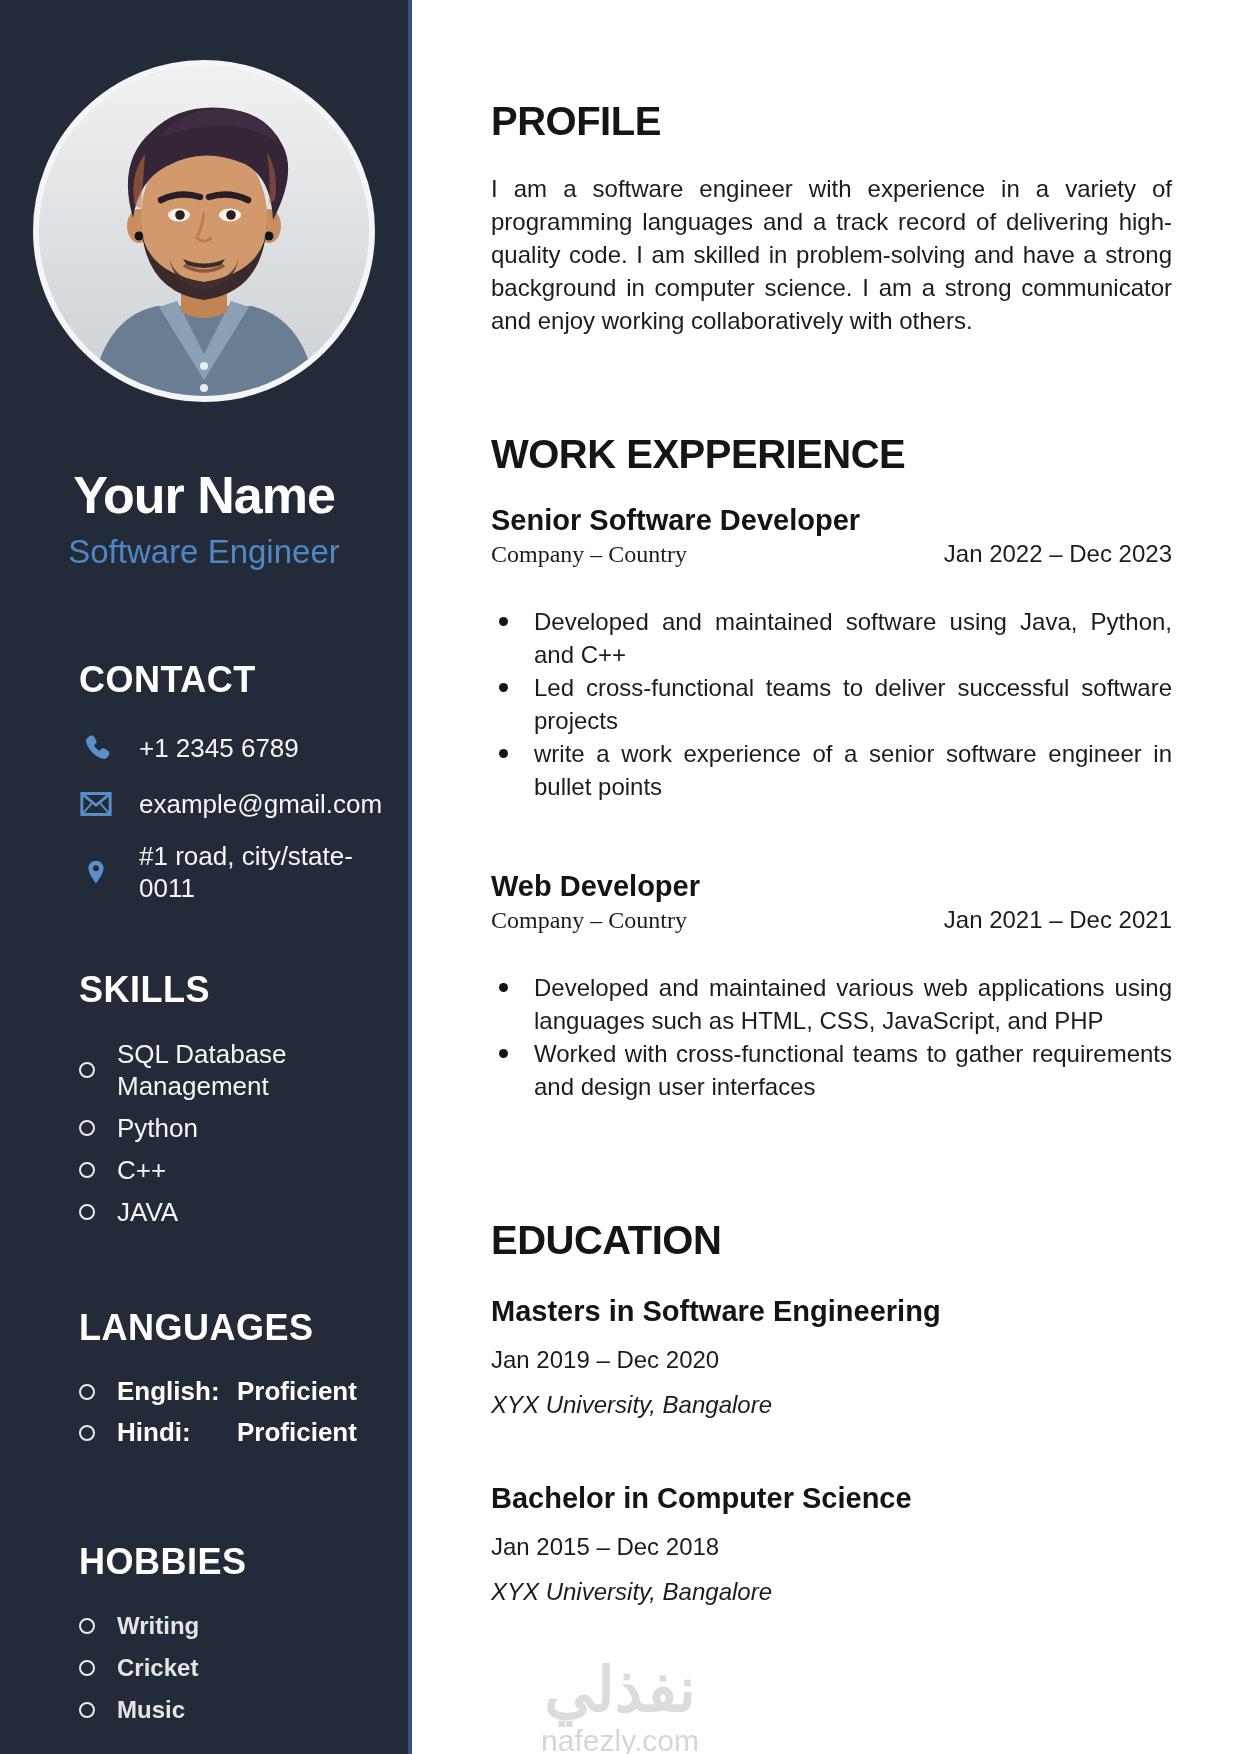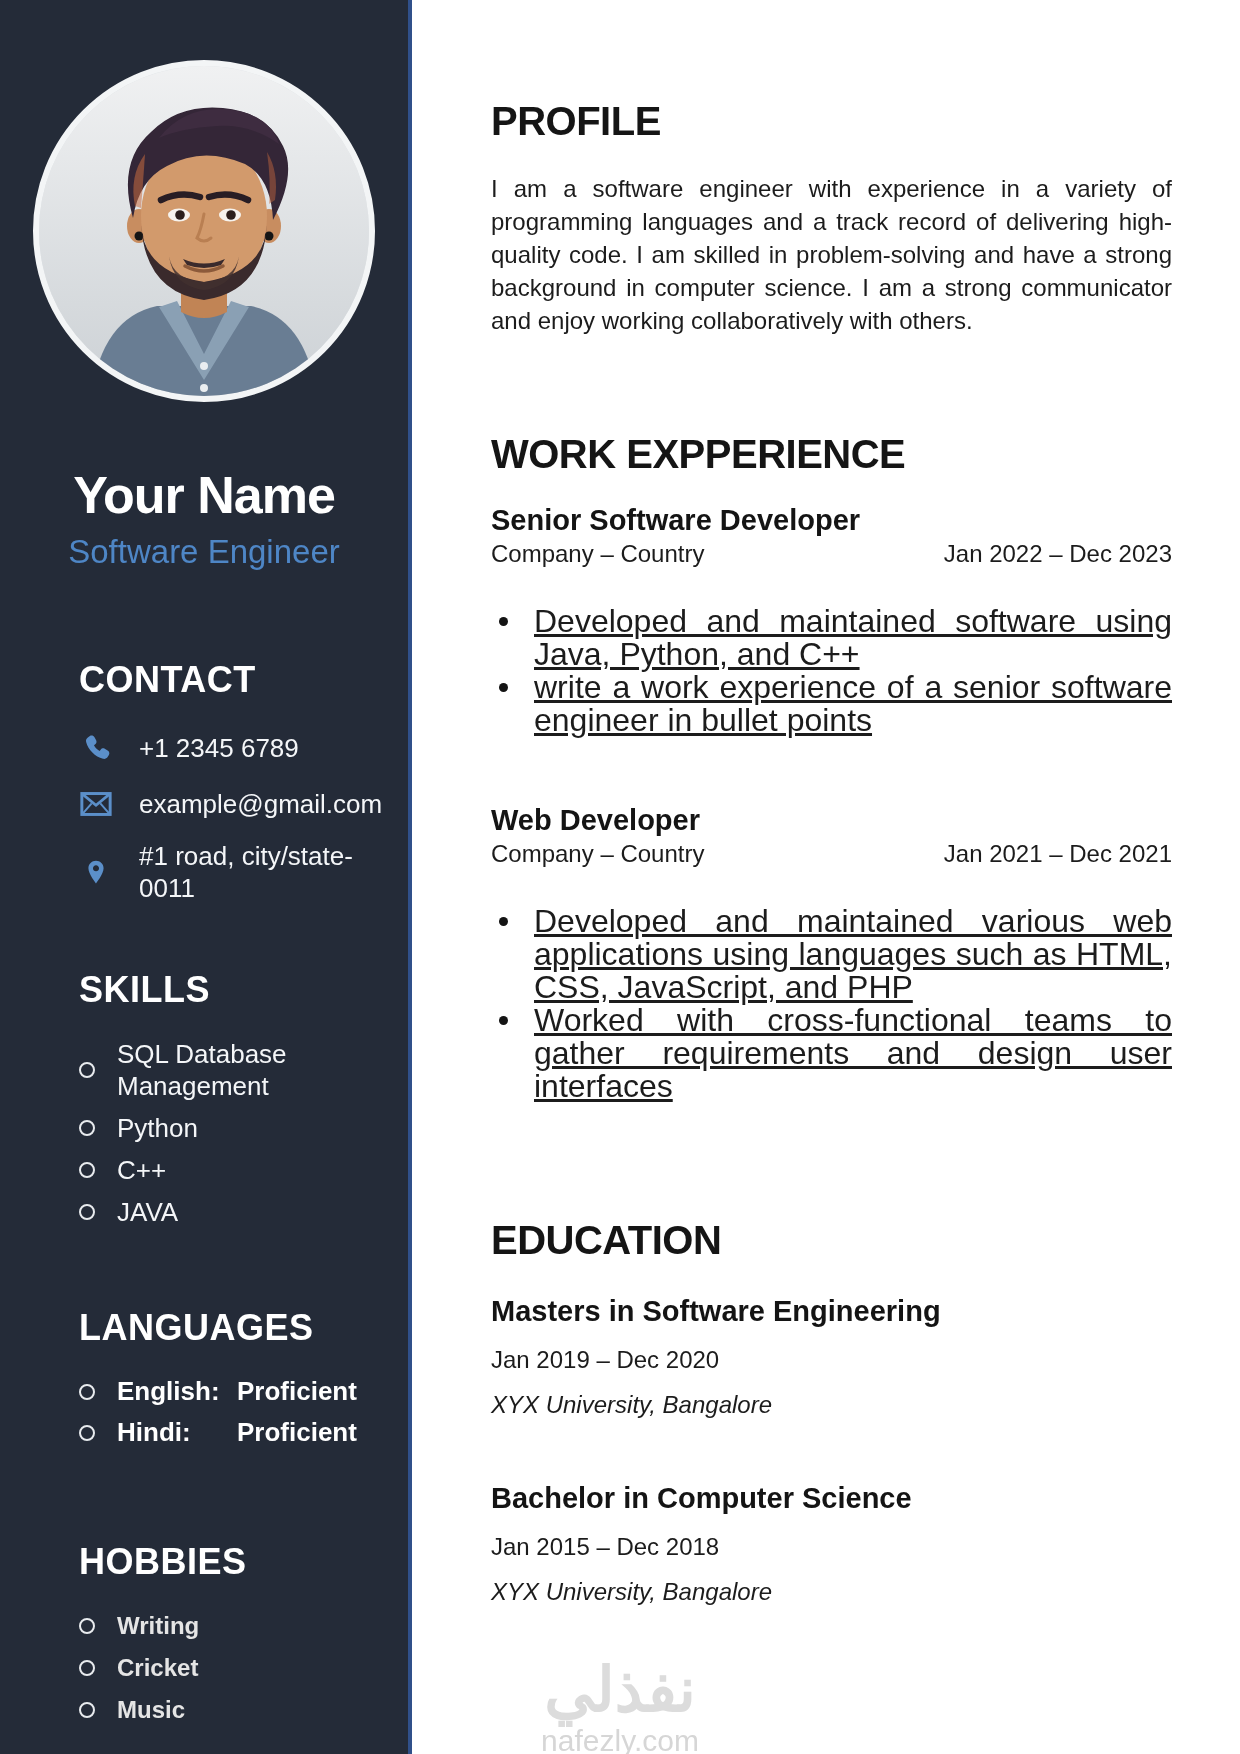--- a/index.html
+++ b/index.html
@@ -56,26 +56,26 @@
     color:#151515;font-weight:bold;font-size:40px;line-height:46px;letter-spacing:-0.5px;
   }
   .profile-text{
     margin-top:28px;font-size:24px;line-height:33px;text-align:justify;color:#1c1c1c;
   }
   .work-section{margin-top:94px;}
   .job{margin-top:26px;}
   .job2{margin-top:66px;}
   .job-title{font-weight:bold;font-size:29px;line-height:34px;color:#141414;}
   .job-meta{display:flex;justify-content:space-between;margin-top:2px;}
-  .job-company{font-size:24px;line-height:30px;color:#1c1c1c;}
+  .job-company{font-size:24px;line-height:30px;color:#1c1c1c;font-family:Liberation Serif, serif;}
   .job-dates{font-size:24px;line-height:30px;color:#1c1c1c;}
   .job-bullets{margin-top:36px;}
   .mbullet{display:flex;margin-bottom:0;}
   .dot{width:9px;height:9px;background:#141414;border-radius:50%;flex:0 0 9px;margin-top:12px;margin-right:26px;margin-left:8px;}
-  .mbullet-text{font-size:32px;line-height:33px;text-align:justify;color:#1c1c1c;flex:1;text-decoration:underline;}
+  .mbullet-text{font-size:24px;line-height:33px;text-align:justify;color:#1c1c1c;flex:1;}
   .edu-section{margin-top:114px;}
   .edu-entry{margin-top:30px;}
   .edu-entry2{margin-top:60px;}
   .edu-degree{font-weight:bold;font-size:29px;line-height:36px;color:#141414;}
   .edu-dates{margin-top:16px;font-size:24px;line-height:30px;color:#1c1c1c;}
   .edu-school{margin-top:15px;font-size:24px;line-height:30px;font-style:italic;color:#1c1c1c;}
   
   .watermark{
     position:absolute;left:500px;bottom:-6px;width:240px;text-align:center;color:#dcdcdc;
   }
@@ -240,20 +240,24 @@
         <span class="job-company">Company – Country</span>
         <span class="job-dates">Jan 2022 – Dec 2023</span>
       </div>
       <div class="job-bullets">
         <div class="mbullet">
             <span class="dot"></span>
             <span class="mbullet-text">Developed and maintained software using Java, Python, and C++</span>
           </div>
         <div class="mbullet">
             <span class="dot"></span>
+            <span class="mbullet-text">Led cross-functional teams to deliver successful software projects</span>
+          </div>
+        <div class="mbullet">
+            <span class="dot"></span>
             <span class="mbullet-text">write a work experience of a senior software engineer in bullet points</span>
           </div>
       </div>
     </div>
 
     <div class="job job2">
       <div class="job-title">Web Developer</div>
       <div class="job-meta">
         <span class="job-company">Company – Country</span>
         <span class="job-dates">Jan 2021 – Dec 2021</span>

